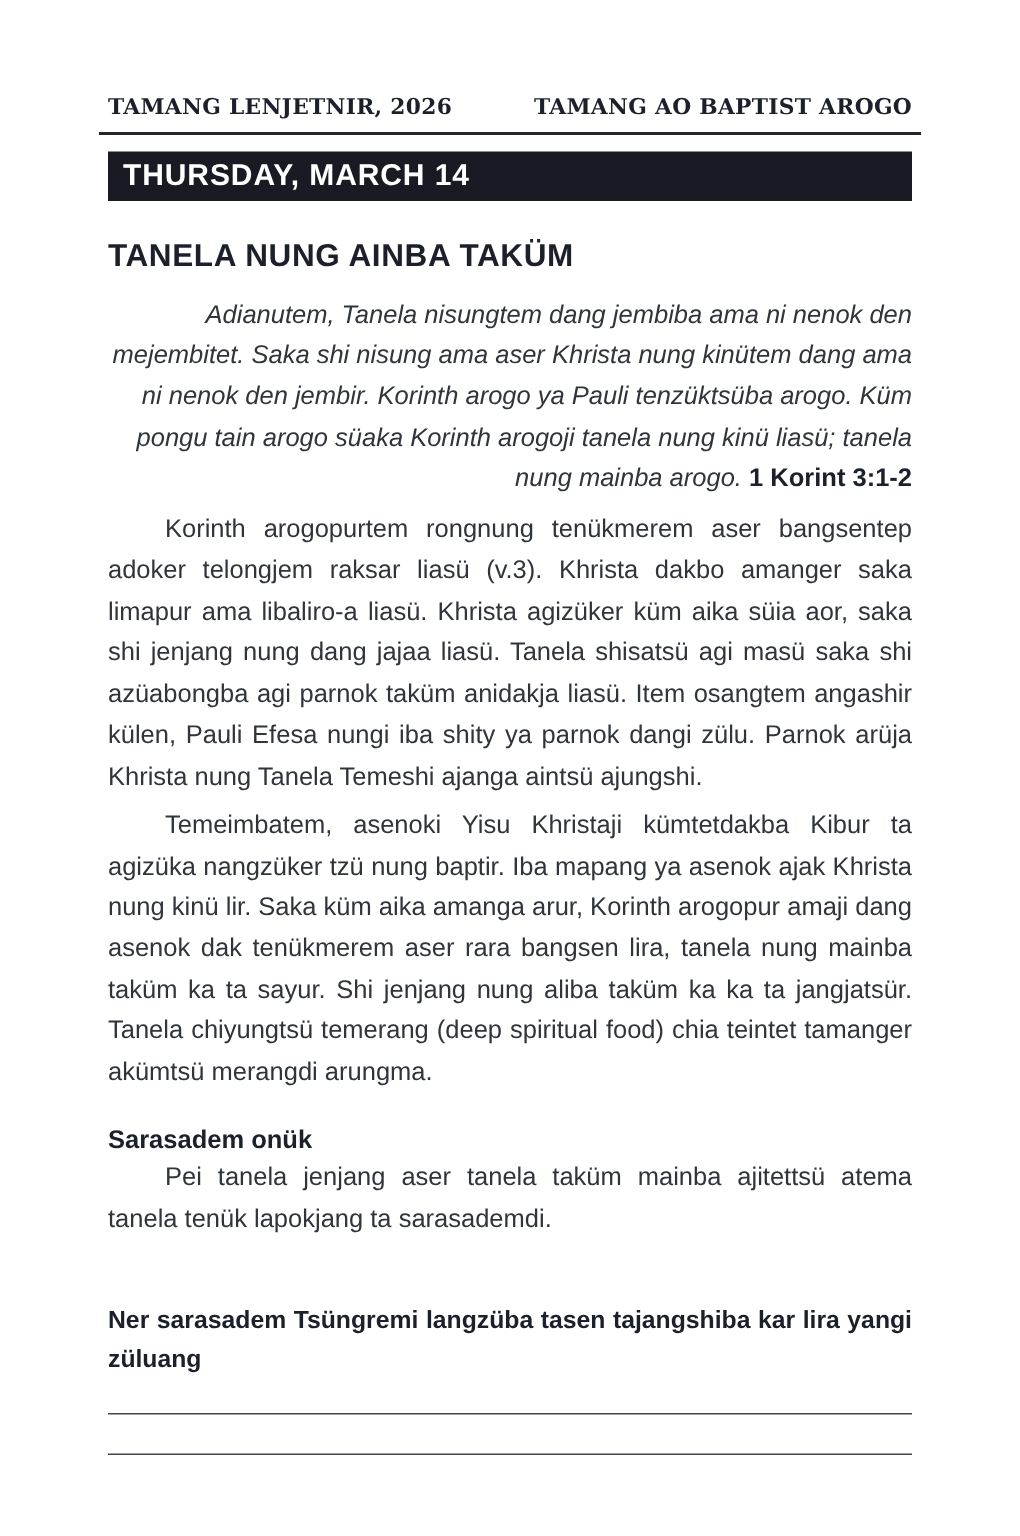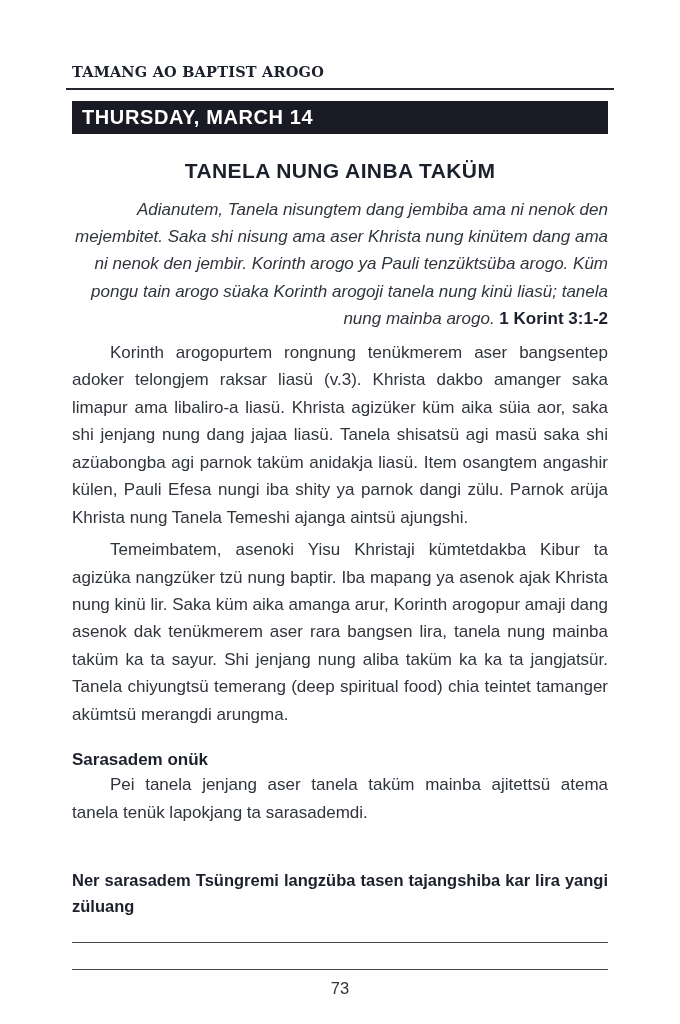--- a/index.html
+++ b/index.html
@@ -43,21 +43,21 @@
     display: flex;
     align-items: center;
     padding-left: 10px;
     font-weight: bold;
     font-size: 20px;
     letter-spacing: 0.6px;
   }
   
   .title {
     margin-top: 25px;
-    text-align: center;
+    text-align: left;
     font-size: 21px;
     font-weight: bold;
     letter-spacing: 0.4px;
     color: var(--heading-text, #1c202b);
   }
   
   .scripture {
     margin-top: 13px;
     margin-bottom: 7px;
     text-align: right;
@@ -115,20 +115,21 @@
     font-size: 16.5px;
     color: var(--body-text, #30343b);
   }
 </style>
 </head>
 <body>
 
 <div class="page">
 
   <div class="running-head">
+    <span>TAMANG LENJETNIR, 2026</span>
     <span>TAMANG AO BAPTIST AROGO</span>
   </div>
 
   <div class="header-rule"></div>
 
   <div class="date-banner">
     <span>THURSDAY, MARCH 14</span>
   </div>
 
   <h1 class="title">TANELA NUNG AINBA TAKÜM</h1>
@@ -143,16 +144,15 @@
   <p class="body-par">Temeimbatem, asenoki Yisu Khristaji kümtetdakba Kibur ta agizüka nangzüker tzü nung baptir. Iba mapang ya asenok ajak Khrista nung kinü lir. Saka küm aika amanga arur, Korinth arogopur amaji dang asenok dak tenükmerem aser rara bangsen lira, tanela nung mainba taküm ka ta sayur. Shi jenjang nung aliba taküm ka ka ta jangjatsür. Tanela chiyungtsü temerang (deep spiritual food) chia teintet tamanger akümtsü merangdi arungma.</p>
 
   <h2 class="section-heading">Sarasadem onük</h2>
 
   <p class="body-par">Pei tanela jenjang aser tanela taküm mainba ajitettsü atema tanela tenük lapokjang ta sarasademdi.</p>
 
   <div class="bottom-block">
     <p class="note">Ner sarasadem Tsüngremi langzüba tasen tajangshiba kar lira yangi züluang</p>
     <hr class="write-line">
     <hr class="write-line">
-    <div class="page-number">73</div>
   </div>
 
 </div>
 
 </body></html>

